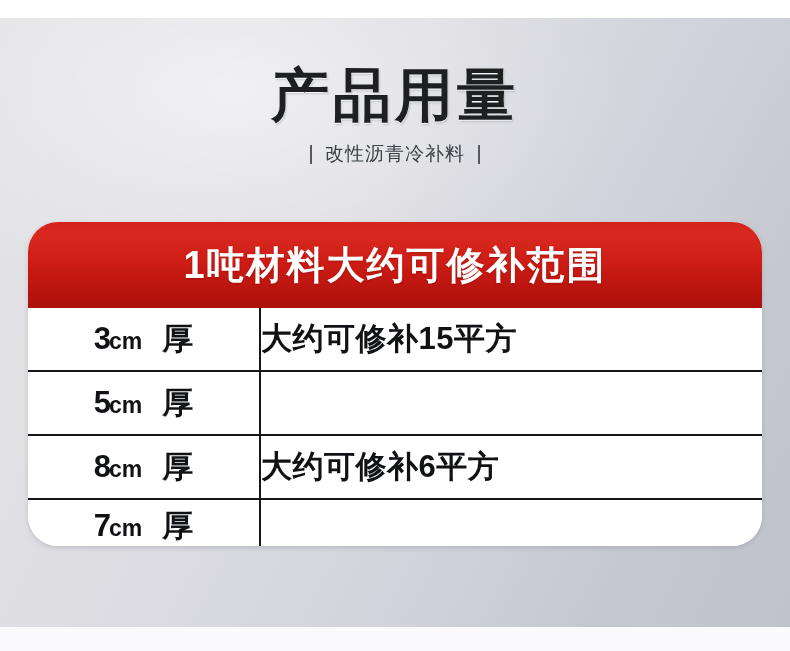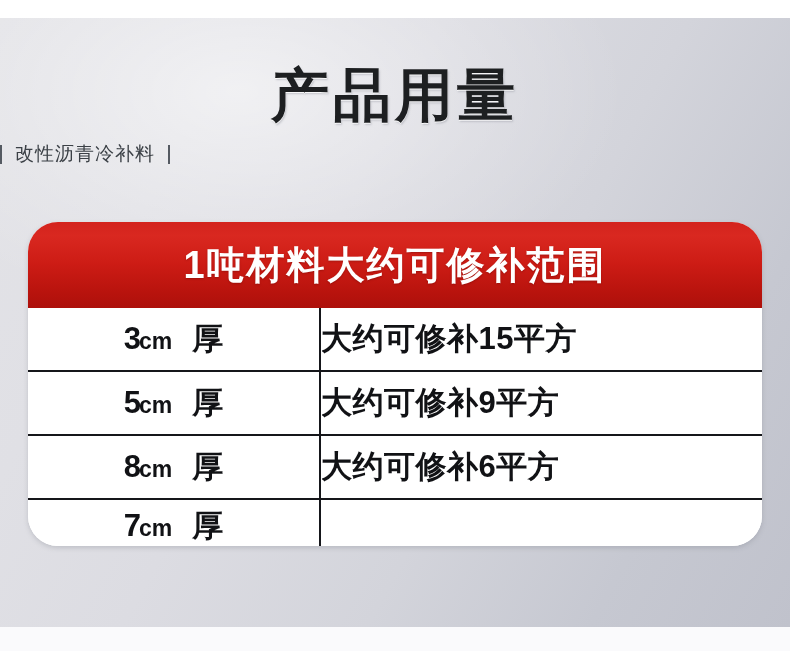--- a/index.html
+++ b/index.html
@@ -78,20 +78,21 @@
     font-weight: 700;
     letter-spacing: 4px;
     color: #1d1f21;
     line-height: 1.06;
     text-shadow: 0 1px 0 rgba(255,255,255,0.85), 1px 2px 2px rgba(120,124,134,0.35);
   }
   .subtitle-row {
     margin-top: 16px;
     display: flex;
     align-items: center;
+    justify-content: center;
     gap: 13px;
   }
   .sub-bar {
     display: inline-block;
     width: 2px;
     height: 19px;
     background: #555a62;
   }
   .subtitle-text {
     font-size: 19px;
@@ -144,21 +145,21 @@
     display: flex;
     height: 62px;
     align-items: center;
     border-bottom: 2px solid #15161a;
   }
   .trow:last-child {
     border-bottom: none;
     height: 52px;
   }
   .cell-left {
-    width: 293px;
+    width: 233px;
     display: flex;
     align-items: center;
     justify-content: center;
     gap: 14px;
     border-right: 2px solid #15161a;
     height: 100%;
     box-sizing: border-box;
   }
   .trow:last-child .cell-left {
     height: 52px;
@@ -232,23 +233,20 @@
         <div class="cell-right">
           <span class="area-text">大约可修补15平方</span>
         </div>
       </div>
 
       <div class="trow">
         <div class="cell-left">
           <span><span class="thk-num">5</span><span class="thk-unit">cm</span></span>
           <span class="thk-word">厚</span>
         </div>
-        <div class="cell-right">
-          <span class="area-text">大约可修补9平方</span>
-        </div>
       </div>
 
       <div class="trow">
         <div class="cell-left">
           <span><span class="thk-num">8</span><span class="thk-unit">cm</span></span>
           <span class="thk-word">厚</span>
         </div>
         <div class="cell-right">
           <span class="area-text">大约可修补6平方</span>
         </div>

